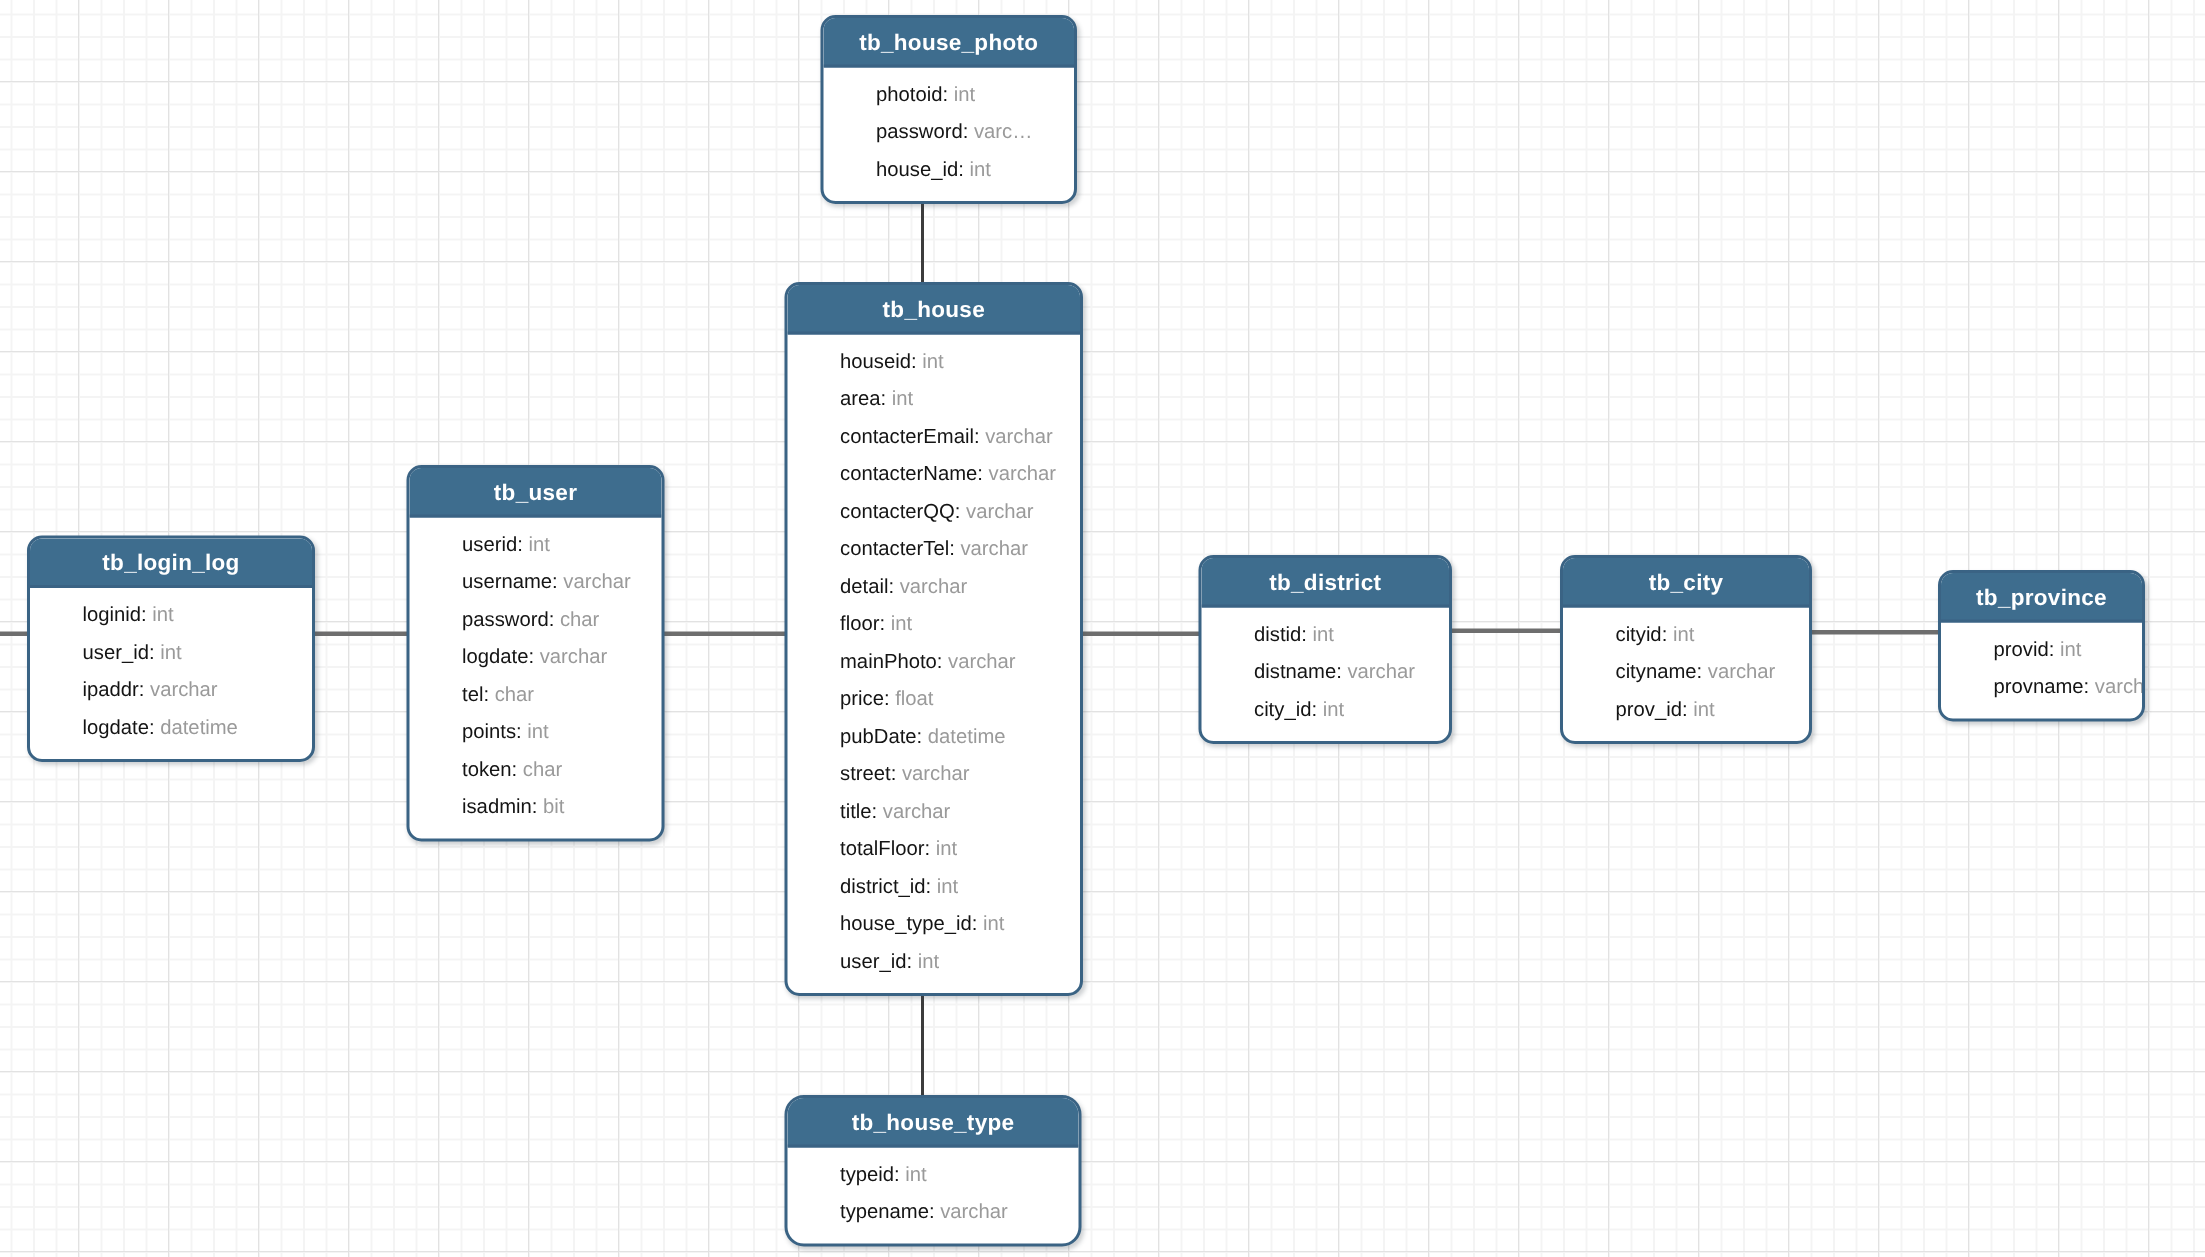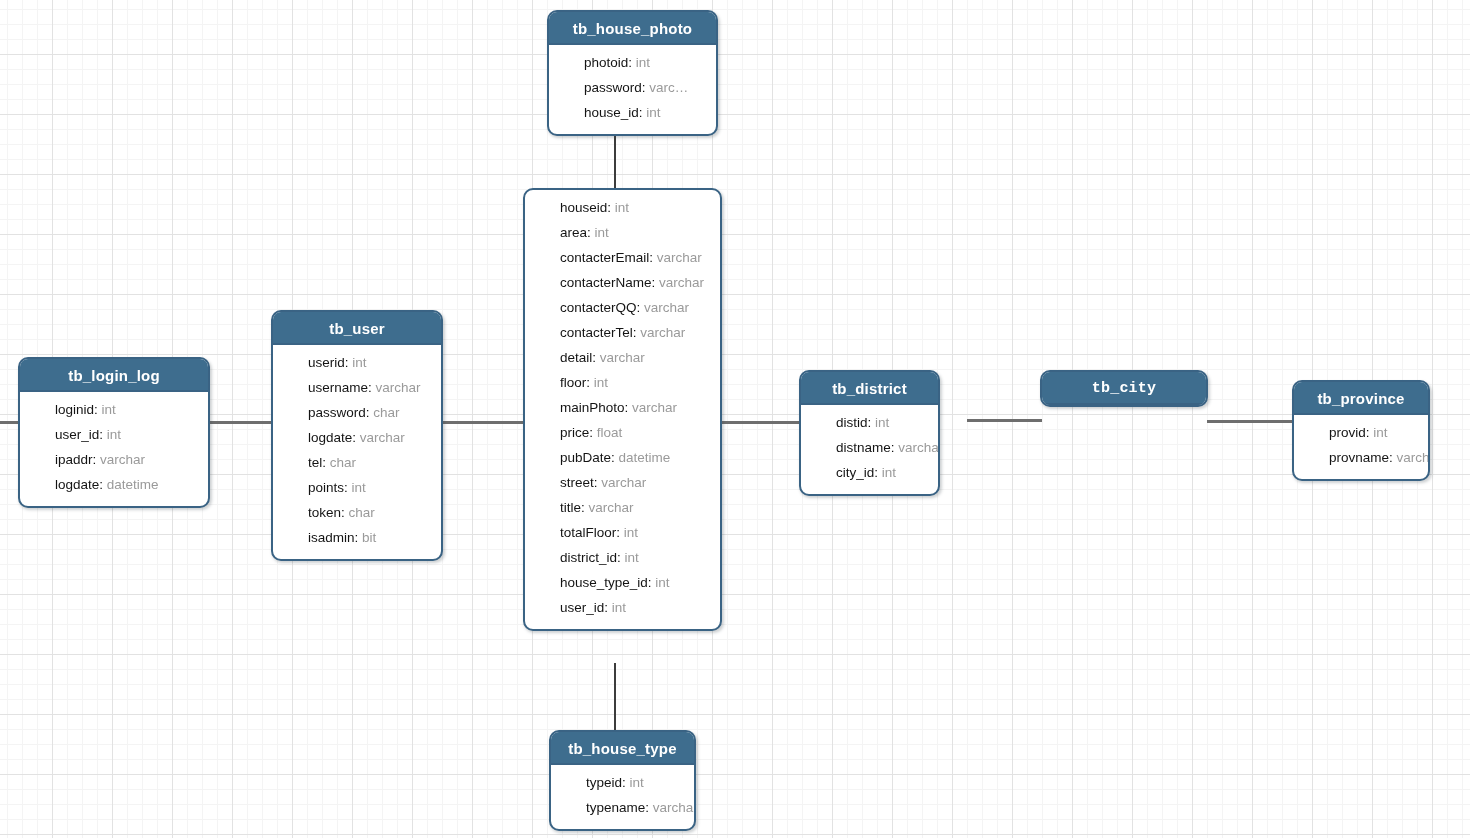--- a/index.html
+++ b/index.html
@@ -82,20 +82,21 @@
   <div>
       <div class="table-card" style="left: 547px; top: 10px; width: 171px;">
         <div class="table-header">tb_house_photo</div>
         <div class="table-body">
           <div class="field-row"><span class="field-name">photoid</span><span class="field-type">int</span></div>
           <div class="field-row"><span class="field-name">password</span><span class="field-type">varc…</span></div>
           <div class="field-row"><span class="field-name">house_id</span><span class="field-type">int</span></div>
         </div>
       </div>
       <div class="table-card" style="left: 523px; top: 188px; width: 199px;">
+        <div class="table-header">tb_house</div>
         <div class="table-body">
           <div class="field-row"><span class="field-name">houseid</span><span class="field-type">int</span></div>
           <div class="field-row"><span class="field-name">area</span><span class="field-type">int</span></div>
           <div class="field-row"><span class="field-name">contacterEmail</span><span class="field-type">varchar</span></div>
           <div class="field-row"><span class="field-name">contacterName</span><span class="field-type">varchar</span></div>
           <div class="field-row"><span class="field-name">contacterQQ</span><span class="field-type">varchar</span></div>
           <div class="field-row"><span class="field-name">contacterTel</span><span class="field-type">varchar</span></div>
           <div class="field-row"><span class="field-name">detail</span><span class="field-type">varchar</span></div>
           <div class="field-row"><span class="field-name">floor</span><span class="field-type">int</span></div>
           <div class="field-row"><span class="field-name">mainPhoto</span><span class="field-type">varchar</span></div>
@@ -124,39 +125,44 @@
       </div>
       <div class="table-card" style="left: 18px; top: 357px; width: 192px;">
         <div class="table-header">tb_login_log</div>
         <div class="table-body">
           <div class="field-row"><span class="field-name">loginid</span><span class="field-type">int</span></div>
           <div class="field-row"><span class="field-name">user_id</span><span class="field-type">int</span></div>
           <div class="field-row"><span class="field-name">ipaddr</span><span class="field-type">varchar</span></div>
           <div class="field-row"><span class="field-name">logdate</span><span class="field-type">datetime</span></div>
         </div>
       </div>
-      <div class="table-card" style="left: 799px; top: 370px; width: 141px;">
+      <div class="table-card" style="left: 799px; top: 370px; width: 169px;">
         <div class="table-header">tb_district</div>
         <div class="table-body">
           <div class="field-row"><span class="field-name">distid</span><span class="field-type">int</span></div>
           <div class="field-row"><span class="field-name">distname</span><span class="field-type">varchar</span></div>
           <div class="field-row"><span class="field-name">city_id</span><span class="field-type">int</span></div>
         </div>
       </div>
-      <div class="table-card" style="left: 1040px; top: 370px; width: 168px; font-family: Liberation Mono, monospace;">
+      <div class="table-card" style="left: 1040px; top: 370px; width: 168px;">
         <div class="table-header">tb_city</div>
+        <div class="table-body">
+          <div class="field-row"><span class="field-name">cityid</span><span class="field-type">int</span></div>
+          <div class="field-row"><span class="field-name">cityname</span><span class="field-type">varchar</span></div>
+          <div class="field-row"><span class="field-name">prov_id</span><span class="field-type">int</span></div>
+        </div>
       </div>
       <div class="table-card" style="left: 1292px; top: 380px; width: 138px;">
         <div class="table-header">tb_province</div>
         <div class="table-body">
           <div class="field-row"><span class="field-name">provid</span><span class="field-type">int</span></div>
           <div class="field-row"><span class="field-name">provname</span><span class="field-type">varchar</span></div>
         </div>
       </div>
-      <div class="table-card" style="left: 549px; top: 730px; width: 147px;">
+      <div class="table-card" style="left: 523px; top: 730px; width: 198px; border-radius: 13px;">
         <div class="table-header">tb_house_type</div>
         <div class="table-body">
           <div class="field-row"><span class="field-name">typeid</span><span class="field-type">int</span></div>
           <div class="field-row"><span class="field-name">typename</span><span class="field-type">varchar</span></div>
         </div>
       </div>
     </div>
 </div>
 
 </body></html>

